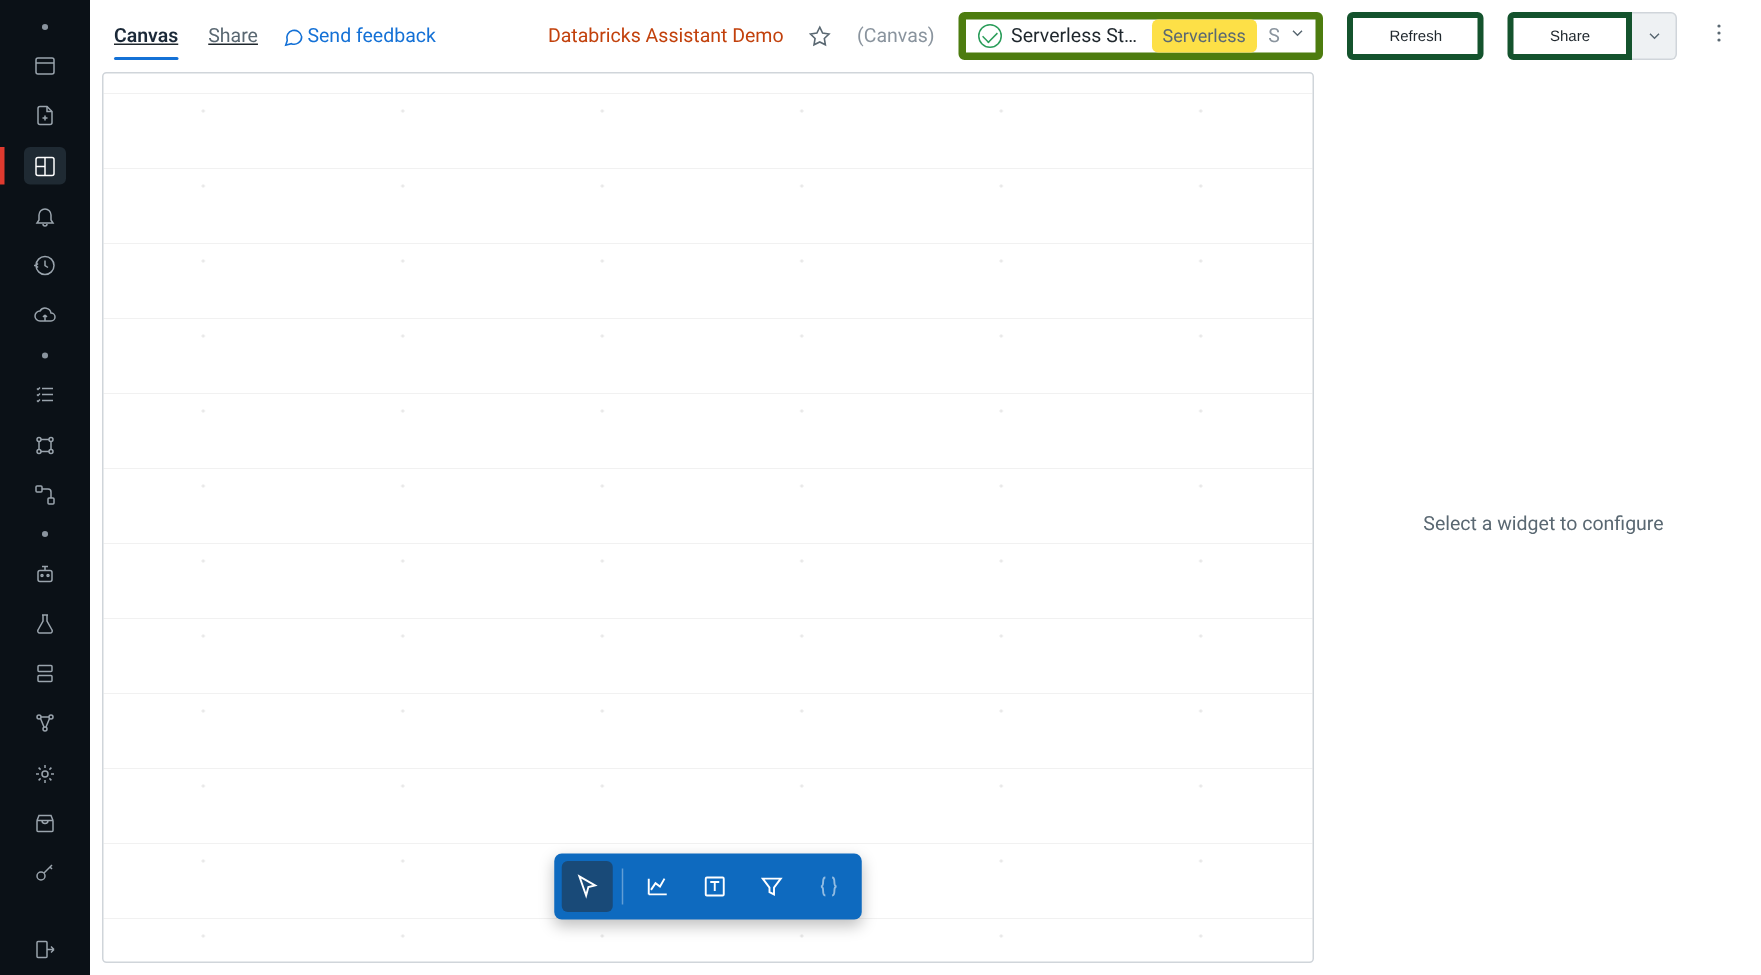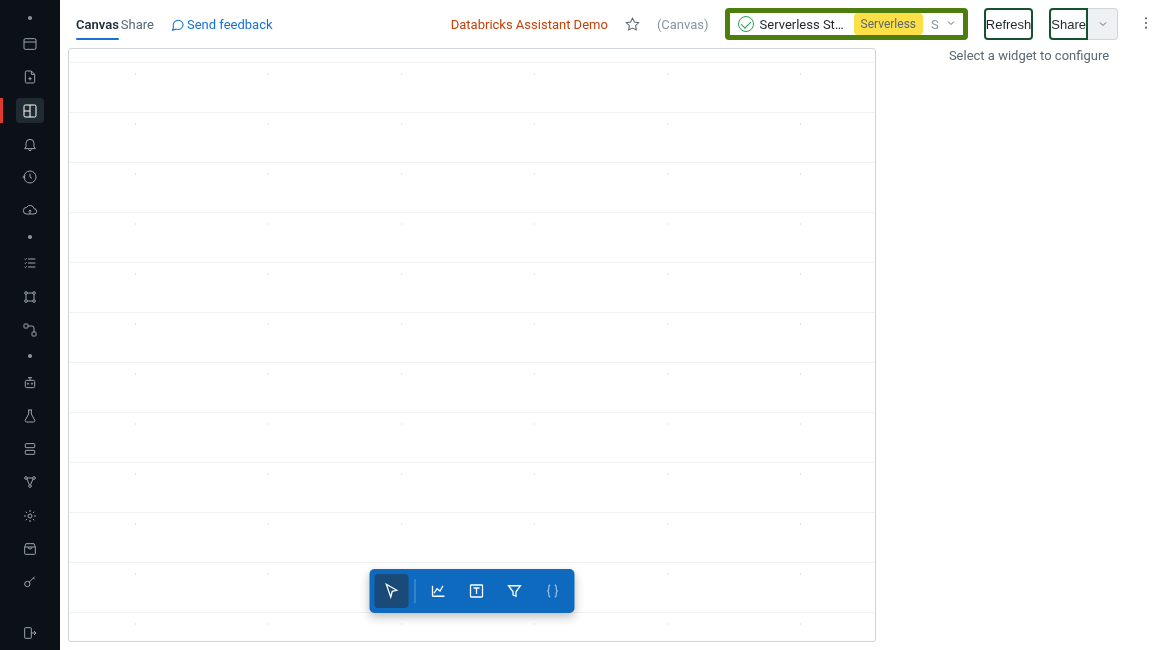--- a/index.html
+++ b/index.html
@@ -26,42 +26,42 @@
     content:""; position:absolute; left:-16px; top:0; bottom:0; width:3px; background:#e03a2f;
   }
   .left-rail .spacer { flex:1; }
 
   
   .topbar {
     position:absolute; left:60px; right:0; top:0; height:48px;
     display:flex; align-items:center; padding:0 16px; gap:16px;
     background:#fff;
   }
-  .topbar .tabs { display:flex; align-items:flex-start; gap:2px;}
+  .topbar .tabs { display:flex; align-items:flex-start; gap:20px;text-decoration:underline;}
   .topbar .tab { color:#5a6872; cursor:pointer; padding:12px 0; position:relative; font-size:13px;}
   .topbar .tab.active { color:#1b2938; font-weight:600;}
   .topbar .tab.active::after { content:""; position:absolute; left:0; right:0; bottom:4px; height:2px; background:#1471d6; border-radius:1px;}
   .topbar .feedback { display:flex; align-items:center; gap:2px; color:#1471d6; cursor:pointer; font-size:13px;}
   .topbar .feedback svg{width:15px;height:15px;stroke:#1471d6;fill:none;stroke-width:1.7;}
   .topbar .flex-spacer{flex:1;}
   .topbar .title { color:#c2410c; font-size:13px;}
   .topbar .star-icon{color:#5a6872;cursor:pointer;display:flex;align-items:center;}
   .topbar .star-icon svg{width:17px;height:17px;stroke:#5a6872;fill:none;stroke-width:1.5;}
   .topbar .saved{color:#8a949e;}
   .topbar .cluster {
     display:flex; align-items:center; border:5px solid #4d7c0f; border-radius:4px; height:32px;
     padding:0 6px 0 8px; gap:6px; cursor:pointer; max-width:260px;
   }
   .topbar .cluster .status-dot{display:flex;align-items:center;justify-content:center;width:16px;height:16px;border:1.8px solid #2a9d5a;border-radius:50%;position:relative;}
   .topbar .cluster .status-dot::after{content:"";width:5px;height:8px;border-right:1.8px solid #2a9d5a;border-bottom:1.8px solid #2a9d5a;transform:rotate(45deg);margin-top:-2px;}
   .topbar .cluster .clabel{white-space:nowrap;overflow:hidden;text-overflow:ellipsis;max-width:88px;color:#1f272d;}
   .topbar .cluster .chip{background:#fde047;color:#5a6872;padding:4px 7px;border-radius:4px;font-size:12px;}
   .topbar .cluster .type-s{color:#8a949e;padding-left:2px;}
   .topbar .cluster .chev svg{width:12px;height:12px;stroke:#5a6872;fill:none;stroke-width:2;}
-  .topbar .btn { border:2px solid #14532d; border-radius:4px; height:32px; padding:0 0; display:flex; align-items:center; background:#fff; cursor:pointer; color:#1f272d; font-size:13px;}
+  .topbar .btn { border:4px solid #14532d; border-radius:4px; height:32px; padding:0 24px; display:flex; align-items:center; background:#fff; cursor:pointer; color:#1f272d; font-size:10px;}
   .topbar .share-group{display:flex;}
   .topbar .share-group .btn{border-radius:4px 0 0 4px;}
   .topbar .share-group .drop{border:1px solid #d0d5da;border-left:none;border-radius:0 4px 4px 0;height:32px;width:30px;display:flex;align-items:center;justify-content:center;background:#eef1f3;cursor:pointer;}
   .topbar .share-group .drop svg{width:12px;height:12px;stroke:#5a6872;fill:none;stroke-width:2;}
   .topbar .more{color:#5a6872;cursor:pointer;padding:0 4px;}
   .topbar .more svg{width:16px;height:16px;fill:#5a6872;}
 
   
   .workspace {
     position:absolute; left:60px; top:48px; right:0; bottom:0; display:flex;
@@ -74,21 +74,21 @@
     background-color:#fff;
     
     background-image:
       radial-gradient(circle, #e8e8e8 1px, transparent 1px),
       linear-gradient(to bottom, #f1f1f1 1px, transparent 1px);
     background-size: 133px 50px, 133px 50px;
     background-position: 0 0, 0 13px;
     position:relative;
   }
   .right-panel{
-    width:290px; display:flex; align-items:flex-start; justify-content:center; color:#5a6872; font-size:13px;
+    width:290px; display:flex; align-items:center; justify-content:center; color:#5a6872; font-size:13px;
   }
 
   
   .float-toolbar{
     position:absolute; bottom:28px; left:50%; transform:translateX(-50%);
     background:#0e6abf; border-radius:5px; padding:5px; display:flex; align-items:center; gap:4px;
     box-shadow:0 4px 10px rgba(0,0,0,0.25);
   }
   .float-toolbar .tool{
     width:34px; height:34px; display:flex;align-items:center;justify-content:center; border-radius:4px; cursor:pointer;

